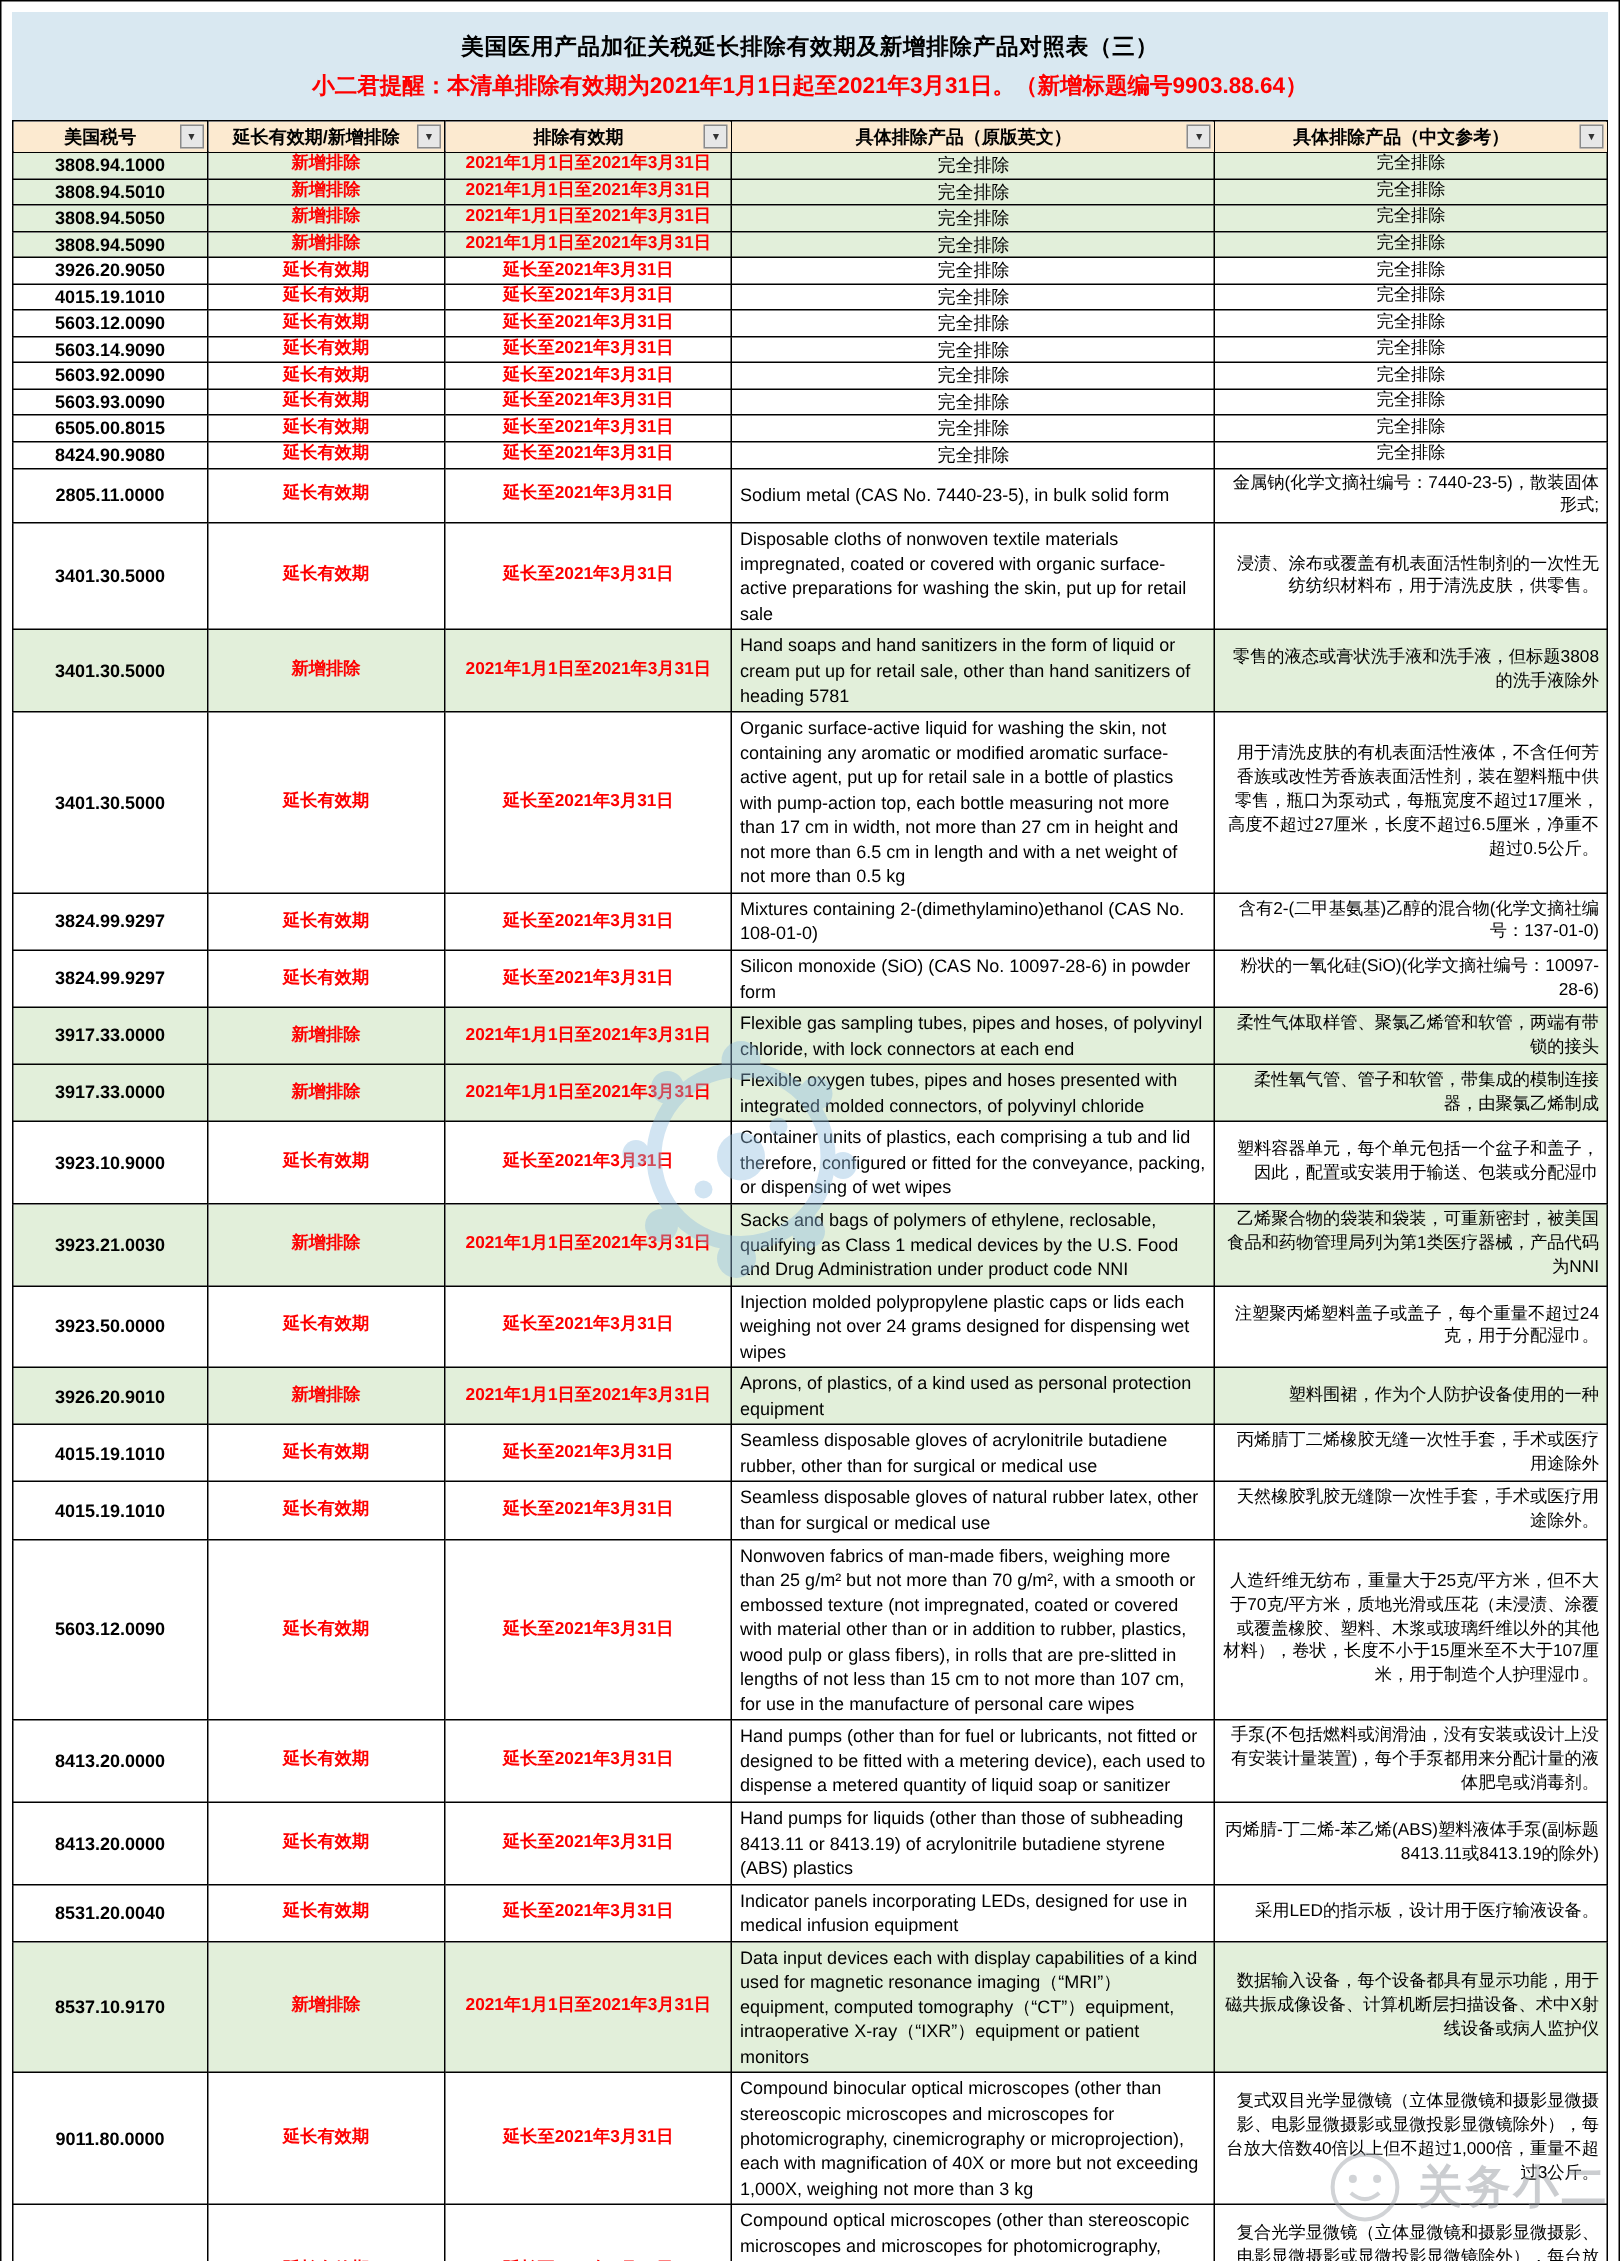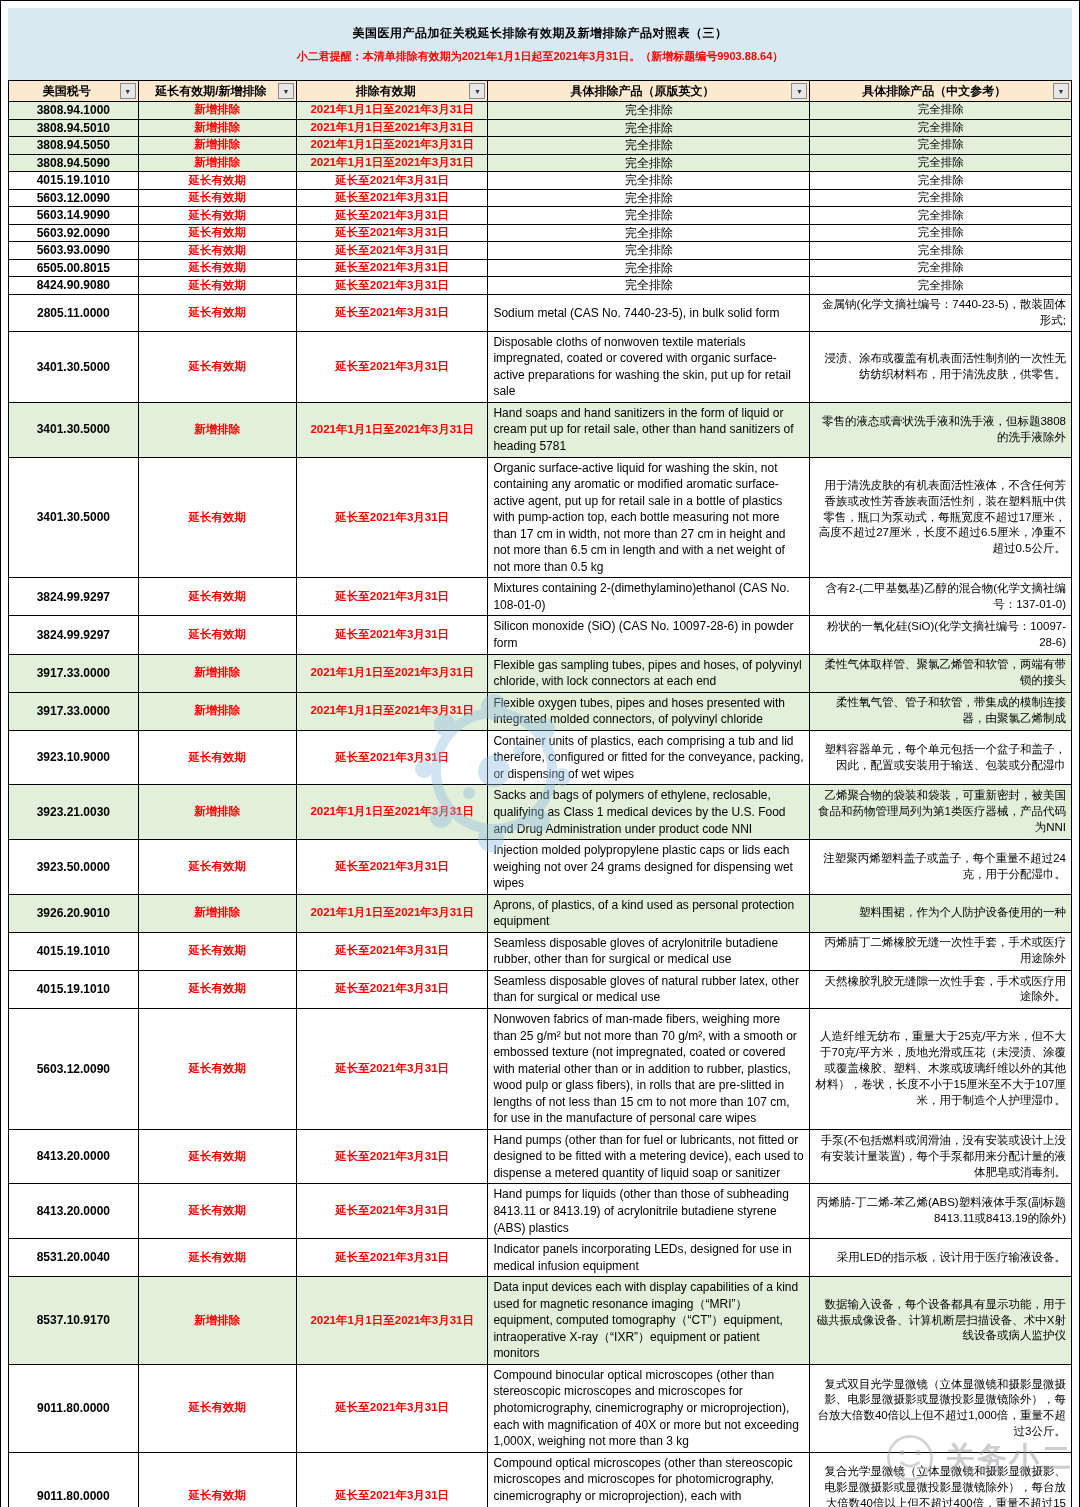--- a/index.html
+++ b/index.html
@@ -5,22 +5,22 @@
   html,body{margin:0;padding:0;background:#fff;}
   body{width:1080px;font-family:"Liberation Sans","DejaVu Sans",sans-serif;}
   .page{
     position:relative;width:1080px;min-height:1507px;box-sizing:border-box;
     border:1.5px solid #000;padding:7px;background:#fff;overflow:hidden;
   }
   .title-block{
     background:var(--title_bg);height:72px;display:flex;flex-direction:column;
     align-items:center;justify-content:center;gap:7px;
   }
-  .page-title{font-size:12px;font-weight:bold;color:#000;letter-spacing:.5px;}
-  .notice{font-size:11px;font-weight:bold;color:var(--accent_red);}
+  .page-title{font-size:15px;font-weight:bold;color:#000;letter-spacing:.5px;}
+  .notice{font-size:15px;font-weight:bold;color:var(--accent_red);}
   table.main{
     width:100%;border-collapse:collapse;table-layout:fixed;
   }
   table.main th,table.main td{
     border:1px solid #000;box-sizing:border-box;overflow:hidden;
   }
   col.c-code{width:12.2%;}
   col.c-type{width:14.9%;}
   col.c-period{width:18.0%;}
   col.c-en{width:30.3%;}
@@ -118,20 +118,27 @@
           <td class="code">3808.94.5050</td>
           <td class="type">新增排除</td>
           <td class="period">2021年1月1日至2021年3月31日</td>
           <td class="en center">完全排除</td>
           <td class="cn center">完全排除</td>
         </tr>
         <tr class="hl simple">
           <td class="code">3808.94.5090</td>
           <td class="type">新增排除</td>
           <td class="period">2021年1月1日至2021年3月31日</td>
+          <td class="en center">完全排除</td>
+          <td class="cn center">完全排除</td>
+        </tr>
+        <tr class="simple">
+          <td class="code">3926.20.9050</td>
+          <td class="type">延长有效期</td>
+          <td class="period">延长至2021年3月31日</td>
           <td class="en center">完全排除</td>
           <td class="cn center">完全排除</td>
         </tr>
         <tr class="simple">
           <td class="code">4015.19.1010</td>
           <td class="type">延长有效期</td>
           <td class="period">延长至2021年3月31日</td>
           <td class="en center">完全排除</td>
           <td class="cn center">完全排除</td>
         </tr>

